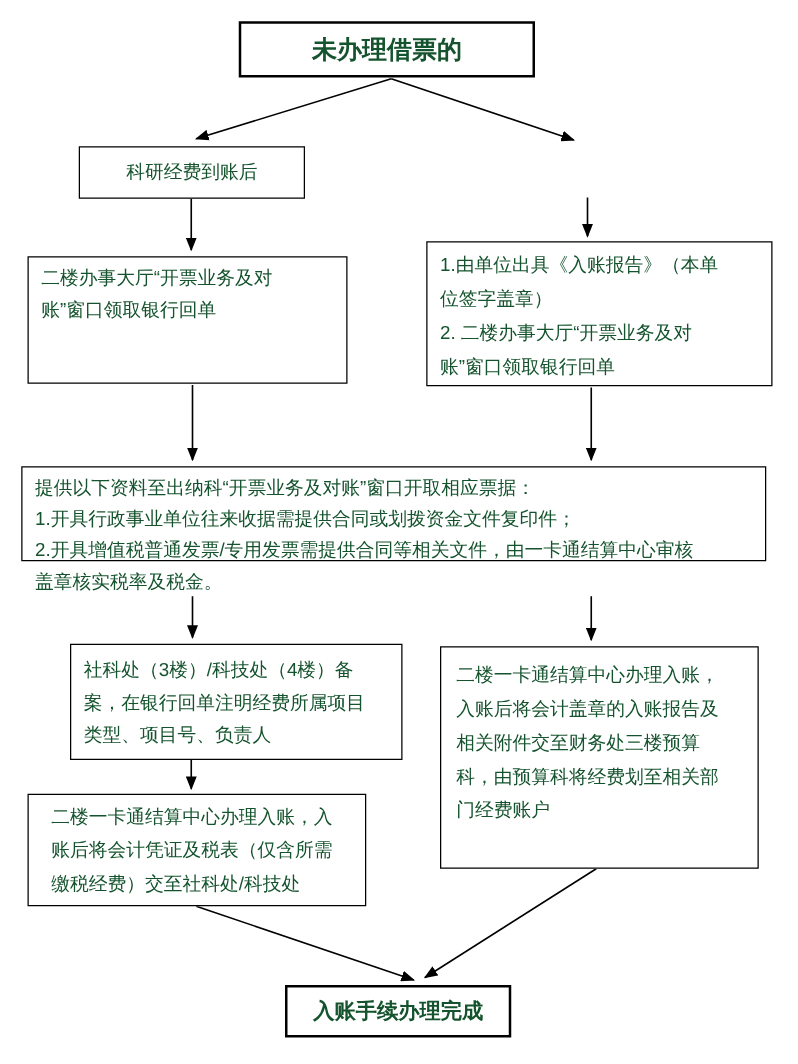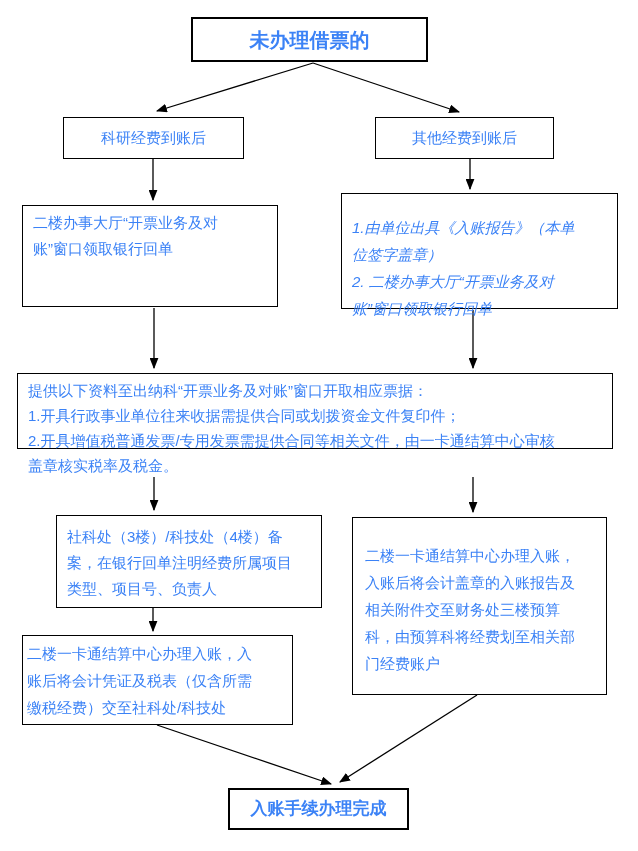--- a/index.html
+++ b/index.html
@@ -2,21 +2,21 @@
 <html><head>
 <meta charset="utf-8">
 <style>
   html, body { margin: 0; padding: 0; background: #ffffff; }
   .canvas {
     position: relative;
     width: 638px;
     height: 851px;
     background: #ffffff;
     font-family: "Liberation Sans", sans-serif;
-    color: #3b82f6;
+    color: #14532d;
     overflow: hidden;
   }
   .arrows {
     position: absolute;
     left: 0; top: 0;
     width: 638px; height: 851px;
     pointer-events: none;
   }
   .arrows line { stroke: #000000; stroke-width: 1.3; }
   .node {
@@ -41,37 +41,37 @@
     border-width: 2px; font-weight: bold; font-size: 20px;
   }
   .n-research-arrival { left: 63px;  top: 117px; width: 181px; height: 42px; }
   .n-other-arrival    { left: 375px; top: 117px; width: 179px; height: 42px; }
   .n-research-receipt {
     left: 22px; top: 205px; width: 256px; height: 102px;
     padding: 4px 10px; line-height: 26px;
   }
   .n-other-receipt {
     left: 341px; top: 193px; width: 277px; height: 116px;
-    padding: 20px 10px; line-height: 27px; font-style: italic;
+    padding: 5px 10px; line-height: 27px;
   }
   .n-provide-materials {
     left: 17px; top: 373px; width: 596px; height: 76px;
     padding: 4px 10px; line-height: 25px;
   }
   .n-research-record {
     left: 22px; top: 515px; width: 266px; height: 93px;
     padding: 8px 10px; line-height: 26px; margin-left: 34px;
   }
   .n-other-settlement {
     left: 352px; top: 517px; width: 255px; height: 178px;
-    padding: 24px 12px; line-height: 27px;
+    padding: 9px 12px; line-height: 27px;
   }
   .n-research-settlement {
     left: 22px; top: 635px; width: 271px; height: 90px;
-    padding: 4px 4px; line-height: 27px;
+    padding: 4px 18px; line-height: 27px;
   }
   .n-end {
     left: 228px; top: 788px; width: 181px; height: 42px;
     border-width: 2px; font-weight: bold; font-size: 17px;
   }
 </style>
 </head>
 <body>
 
 <div class="canvas">
@@ -92,21 +92,20 @@
     <line x1="473" y1="477" x2="473" y2="512" marker-end="url(#ah)"></line>
     <line x1="153" y1="608" x2="153" y2="631" marker-end="url(#ah)"></line>
     <line x1="157" y1="725" x2="331" y2="784" marker-end="url(#ah)"></line>
     <line x1="477" y1="695" x2="340" y2="782" marker-end="url(#ah)"></line>
   </svg>
 
   <div class="node center n-start">未办理借票的</div>
 
   <div class="node center n-research-arrival">科研经费到账后</div>
 
-  <div class="node center n-other-arrival">其他经费到账后</div>
 
   <div class="node n-research-receipt">二楼办事大厅“开票业务及对
 账”窗口领取银行回单</div>
 
   <div class="node n-other-receipt">1.由单位出具《入账报告》（本单
 位签字盖章）
 2. 二楼办事大厅“开票业务及对
 账”窗口领取银行回单</div>
 
   <div class="node n-provide-materials">提供以下资料至出纳科“开票业务及对账”窗口开取相应票据：

